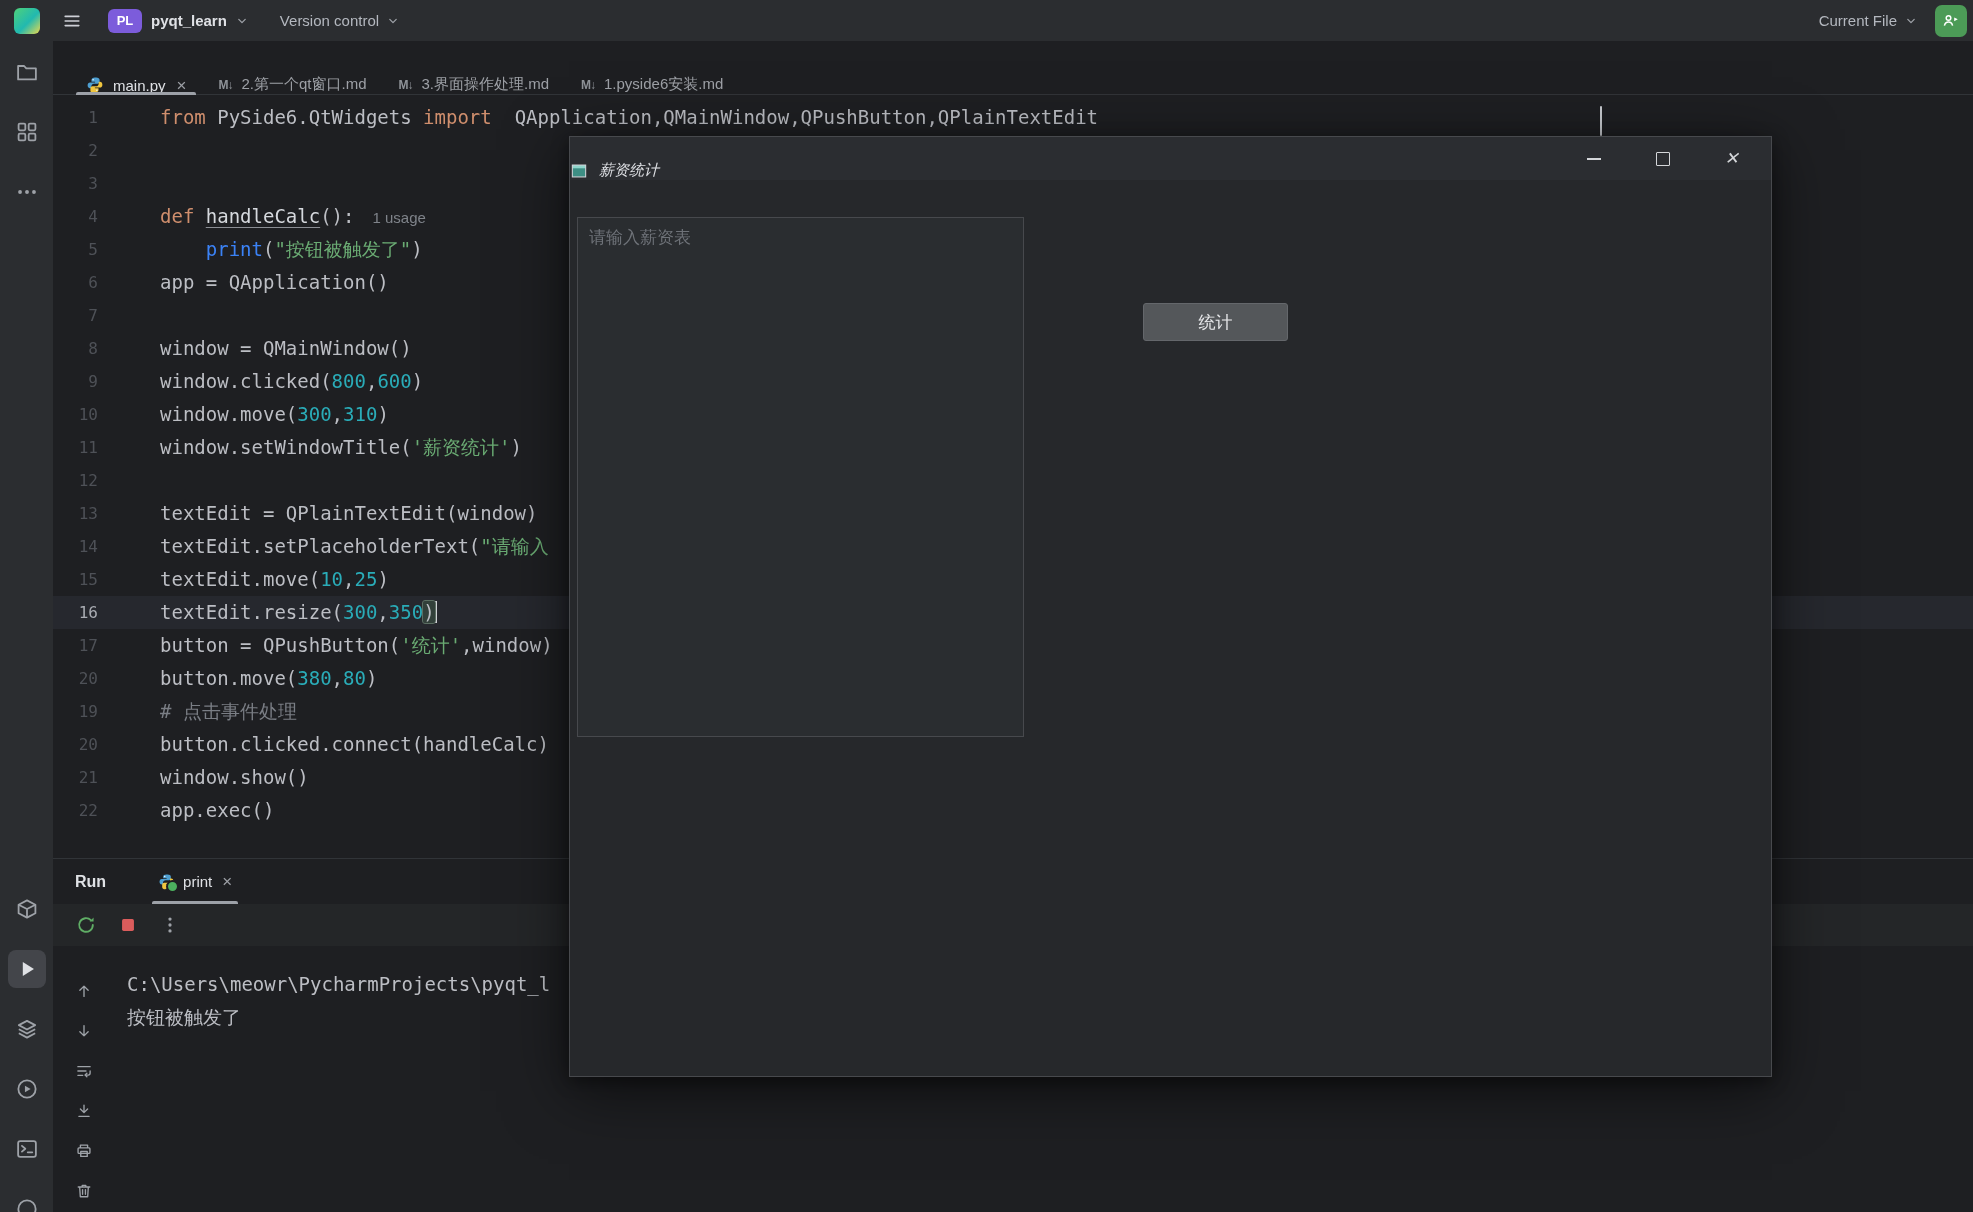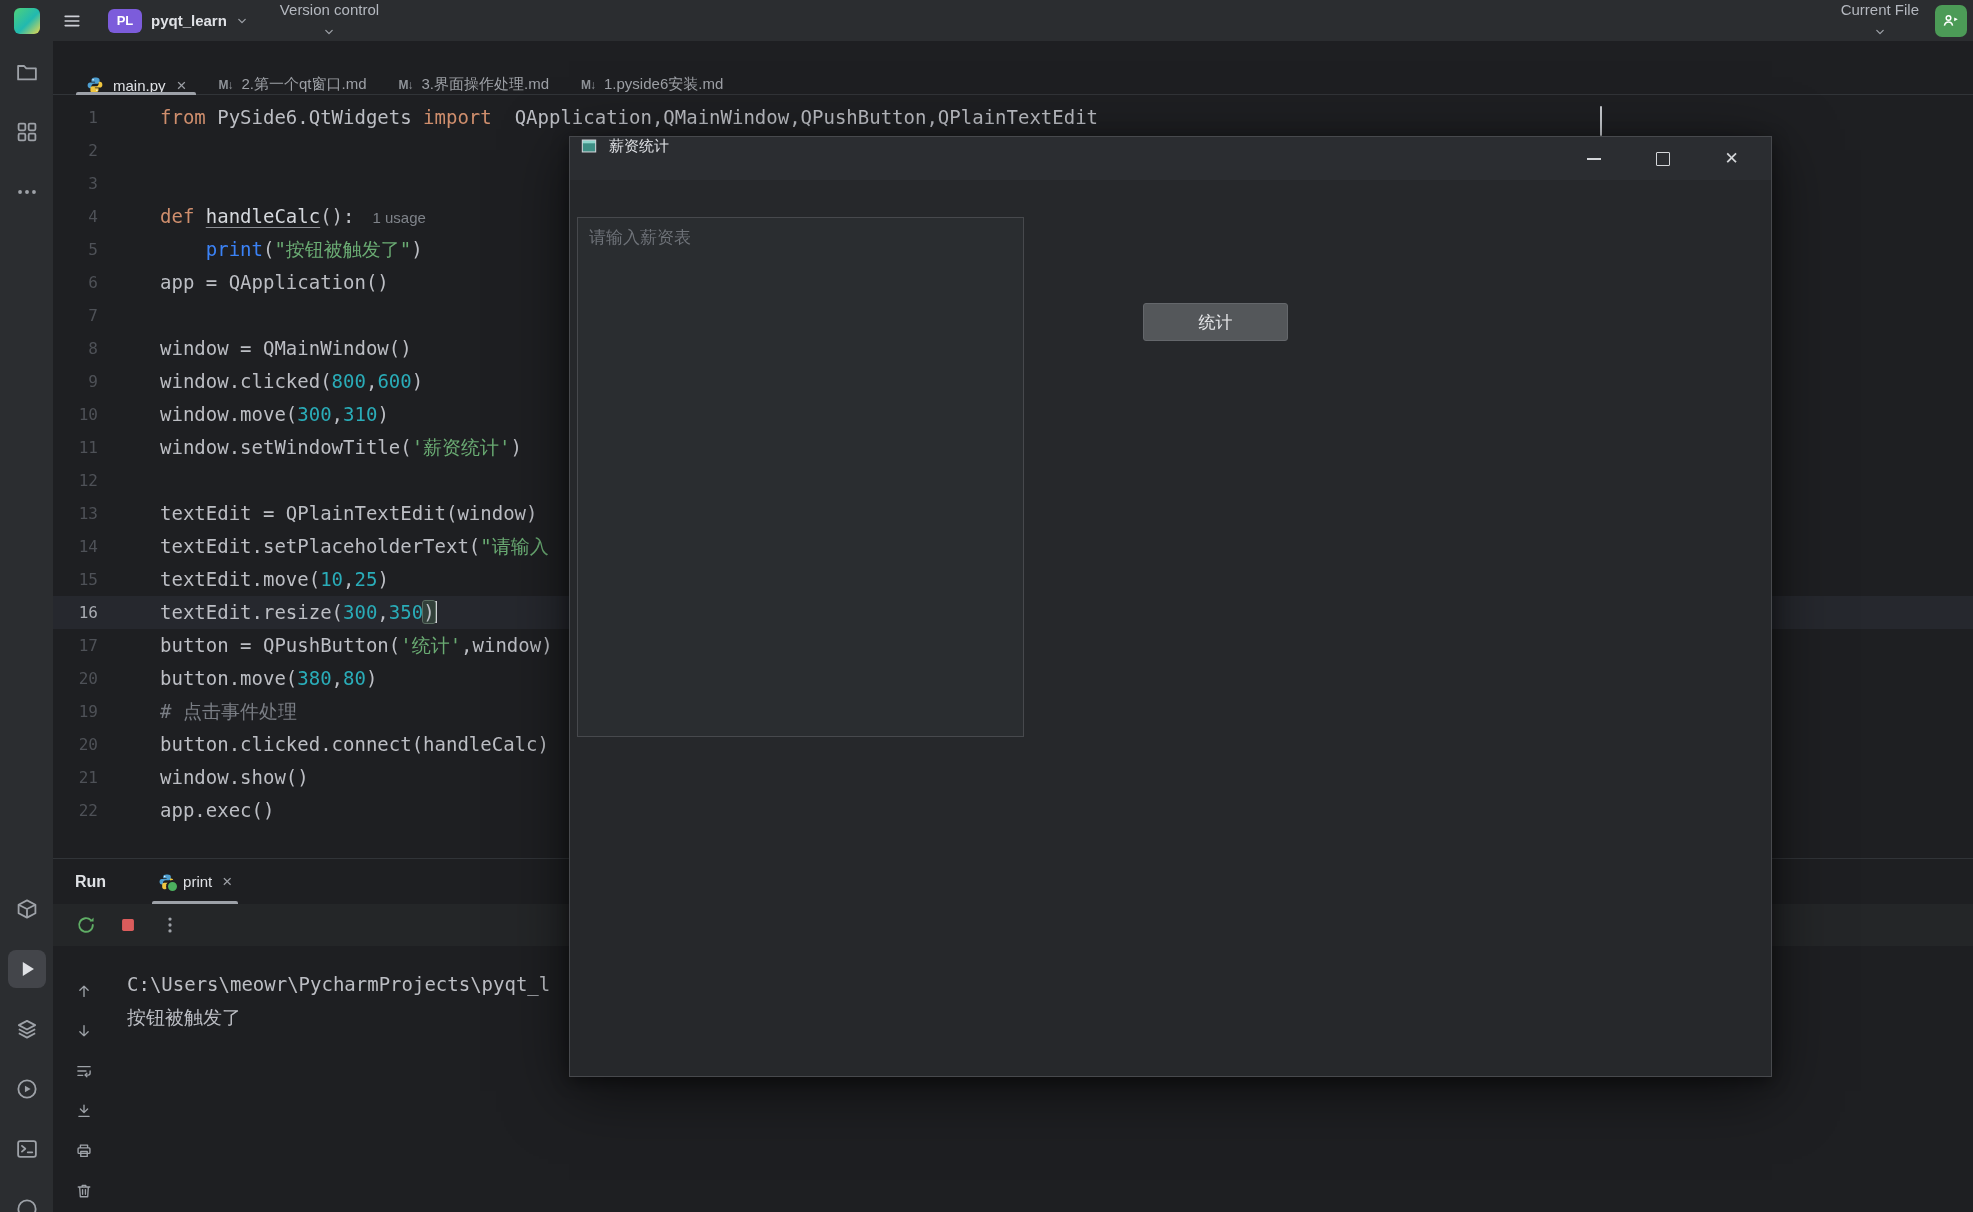--- a/index.html
+++ b/index.html
@@ -12,21 +12,21 @@
 
   
   .topbar{position:absolute;left:0;top:0;right:0;height:41px;background:#2b2d30;display:flex;
           align-items:center;padding:0 10px;z-index:20;}
   .logo{width:26px;height:26px;border-radius:6px;margin-left:4px;
         background:linear-gradient(135deg,#4fd27a 0%,#21b9b0 55%,#ead94e 100%);}
   .menu-btn{width:32px;height:32px;display:flex;align-items:center;justify-content:center;margin-left:16px;}
   .badge{min-width:22px;height:24px;border-radius:6px;background:#7c5cdb;color:#fff;font-weight:700;
          font-size:13px;display:flex;align-items:center;justify-content:center;padding:0 6px;margin-left:20px;}
   .proj{display:flex;align-items:center;gap:7px;margin-left:9px;color:#dfe1e5;font-size:15px;font-weight:600;}
-  .tb-dd{display:flex;align-items:center;gap:6px;color:#b4b8bf;font-size:15px;flex-direction:column;}
+  .tb-dd{display:flex;align-items:center;gap:6px;color:#b4b8bf;font-size:15px;}
   .vc{margin-left:30px;}
   .spacer{flex:1;}
   .share-btn{width:32px;height:32px;border-radius:7px;background:#4c9b57;display:flex;align-items:center;
              justify-content:center;margin-left:16px;margin-right:-4px;}
 
   
   .stripe{position:absolute;left:0;top:41px;bottom:0;width:53px;background:#2b2d30;display:flex;
           flex-direction:column;align-items:center;padding-top:12px;overflow:hidden;z-index:15;box-sizing:border-box;}
   .stripe-top,.stripe-bottom{display:flex;flex-direction:column;gap:22px;align-items:center;}
   .stripe-grow{flex:1;}
@@ -80,21 +80,21 @@
   .console-gutter{position:absolute;left:0;top:0;bottom:0;width:62px;display:flex;flex-direction:column;
                   align-items:center;padding-top:36px;gap:22px;box-sizing:border-box;}
   .gutter-btn{width:22px;height:18px;display:flex;align-items:center;justify-content:center;}
   .console-text{position:absolute;left:74px;top:22px;right:0;font-family:"DejaVu Sans Mono",monospace;
                 font-size:19px;line-height:33px;color:#bcbec4;white-space:pre;}
 
   
   .dialog{position:absolute;left:569px;top:136px;width:1203px;height:941px;background:#26282b;
           border:1px solid #47494d;box-shadow:0 14px 60px rgba(0,0,0,.55),0 4px 16px rgba(0,0,0,.4);
           z-index:30;box-sizing:border-box;}
-  .dlg-titlebar{height:43px;background:#2b2d31;display:flex;align-items:flex-start;padding-left:10px;}
+  .dlg-titlebar{height:43px;background:#2b2d31;display:flex;align-items:flex-end;padding-left:0;font-style:italic;}
   .dlg-title{margin-left:11px;color:#dfe1e5;font-size:15px;}
   .dlg-controls{margin-left:auto;display:flex;height:100%;margin-right:5px;}
   .dlg-ctrl{width:69px;height:100%;display:flex;align-items:center;justify-content:center;color:#d4d6d9;}
   .min-bar{width:14px;height:2px;background:#d4d6d9;}
   .max-box{width:12px;height:12px;border:1.8px solid #d4d6d9;border-radius:1px;}
   .close-x{font-size:17px;line-height:1;}
   .dlg-body{position:relative;height:calc(100% - 43px);}
   .dlg-textedit{position:absolute;left:7px;top:37px;width:447px;height:520px;background:#2a2d30;
                 border:1px solid #47494d;box-sizing:border-box;resize:none;outline:none;padding:8px 11px;
                 color:#bcbec4;font-size:17px;font-family:"Liberation Sans",sans-serif;}

